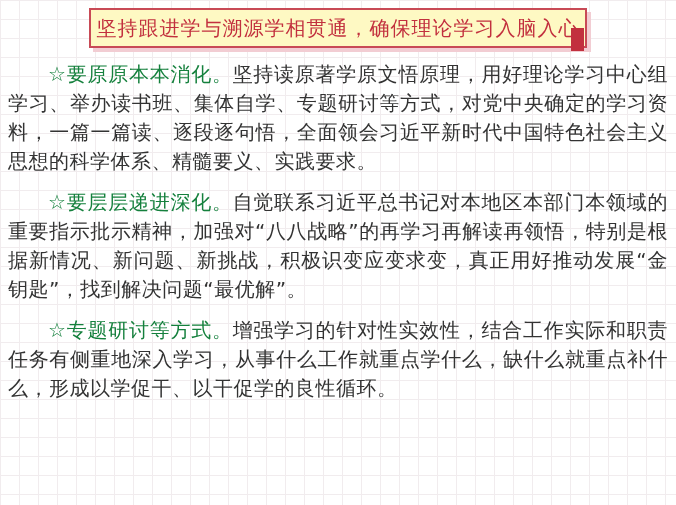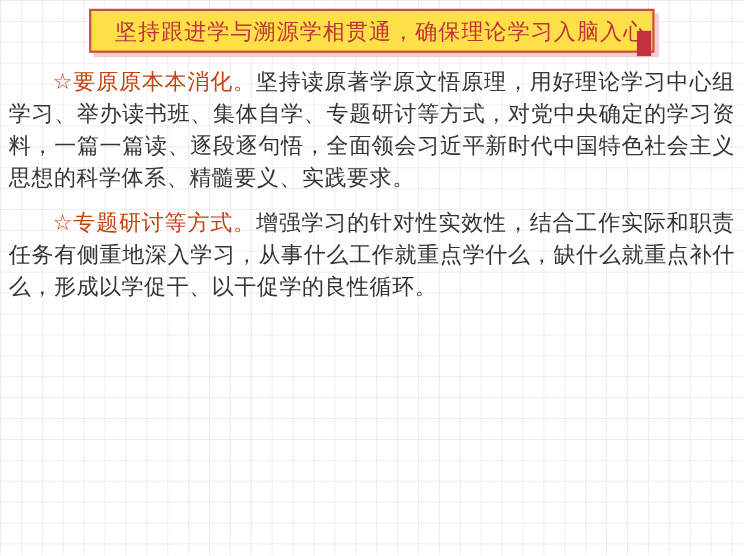--- a/index.html
+++ b/index.html
@@ -16,24 +16,23 @@
       linear-gradient(90deg, #f1ecee 1px, transparent 1px);
     background-size: 19px 19px;
     font-family: "DejaVu Sans", "Liberation Sans", sans-serif;
     color: #333333;
   }
   .banner {
     position: relative;
     width: 494px;
     margin: 8px auto 0 auto;
     border: 2px solid #c84a56;
-    background: #fde047;
+    background: #fef9c3;
     box-shadow: 4px 4px 0 #f2cdd3;
     text-align: center;
-    padding-left: 16px;
   }
   .banner-title {
     display: block;
     font-size: 20px;
     line-height: 36px;
     color: #c2303e;
     letter-spacing: 1px;
     white-space: nowrap;
   }
   .banner-accent {
@@ -52,33 +51,34 @@
     font-size: 20px;
     line-height: 29px;
     text-indent: 2em;
     text-align: justify;
     letter-spacing: 0.5px;
   }
   .para.first {
     margin-top: 15px;
   }
   .para .lead {
-    color: #c2410c;
+    color: #15803d;
   }
   .para .body-text {
     color: #333333;
   }
 </style>
 </head>
 <body>
 
 <div class="banner">
   <span class="banner-title">坚持跟进学与溯源学相贯通，确保理论学习入脑入心</span>
   <span class="banner-accent"></span>
 </div>
 
 <div class="content">
 
   <p class="para"><span class="lead">☆要原原本本消化。</span><span class="body-text">坚持读原著学原文悟原理，用好理论学习中心组学习、举办读书班、集体自学、专题研讨等方式，对党中央确定的学习资料，一篇一篇读、逐段逐句悟，全面领会习近平新时代中国特色社会主义思想的科学体系、精髓要义、实践要求。</span></p>
 
+  <p class="para"><span class="lead">☆要层层递进深化。</span><span class="body-text">自觉联系习近平总书记对本地区本部门本领域的重要指示批示精神，加强对“八八战略”的再学习再解读再领悟，特别是根据新情况、新问题、新挑战，积极识变应变求变，真正用好推动发展“金钥匙”，找到解决问题“最优解”。</span></p>
 
   <p class="para"><span class="lead">☆专题研讨等方式。</span><span class="body-text">增强学习的针对性实效性，结合工作实际和职责任务有侧重地深入学习，从事什么工作就重点学什么，缺什么就重点补什么，形成以学促干、以干促学的良性循环。</span></p>
 </div>
 
 </body></html>

